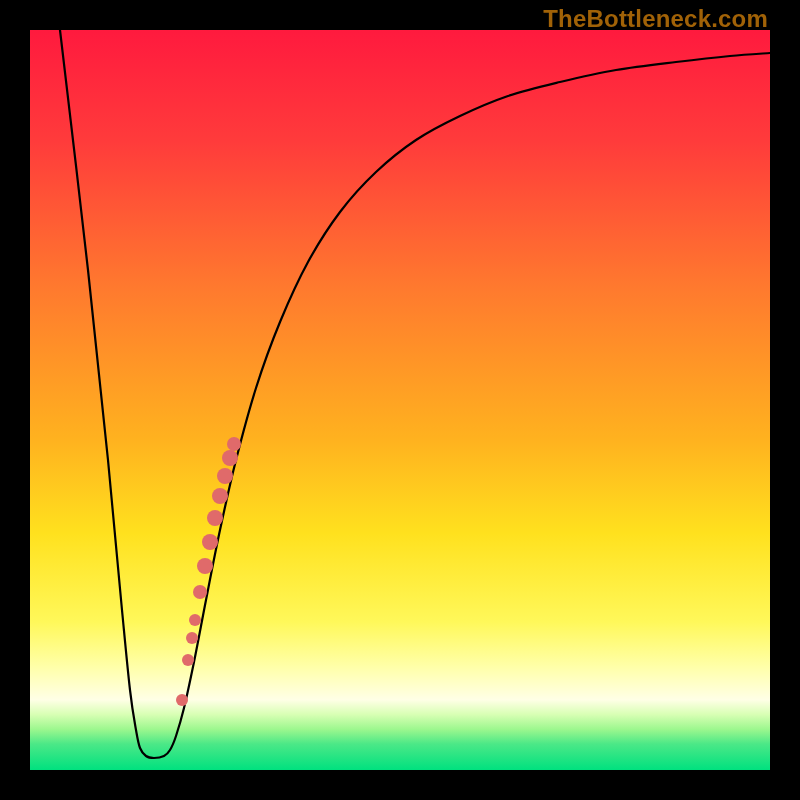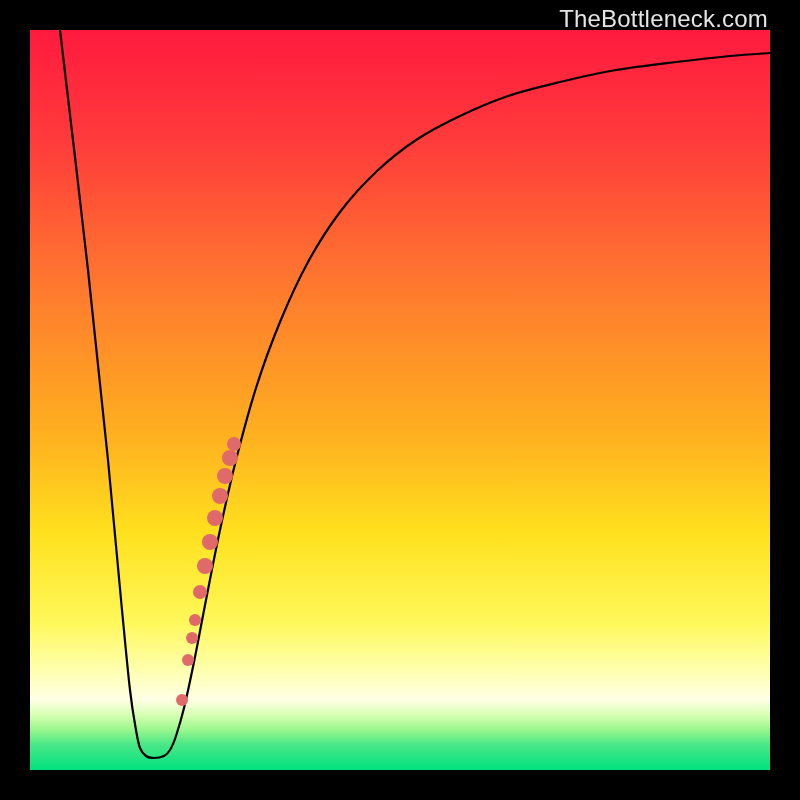--- a/index.html
+++ b/index.html
@@ -24,22 +24,22 @@
     width: 740px;
     height: 740px;
     overflow: hidden;
   }
   .watermark {
     position: absolute;
     top: 5px;
     right: 32px;
     font-family: Arial, Helvetica, sans-serif;
     font-size: 24px;
-    font-weight: 400;
-    color: #e5e5e5;
+    font-weight: 700;
+    color: #a16207;
     letter-spacing: 0.2px;
   }
   svg { display: block; }
 </style>
 </head>
 <body>
 
 <div class="frame">
   <div class="plot-area">
     <svg id="chart-svg" width="740" height="740" viewBox="0 0 740 740">

